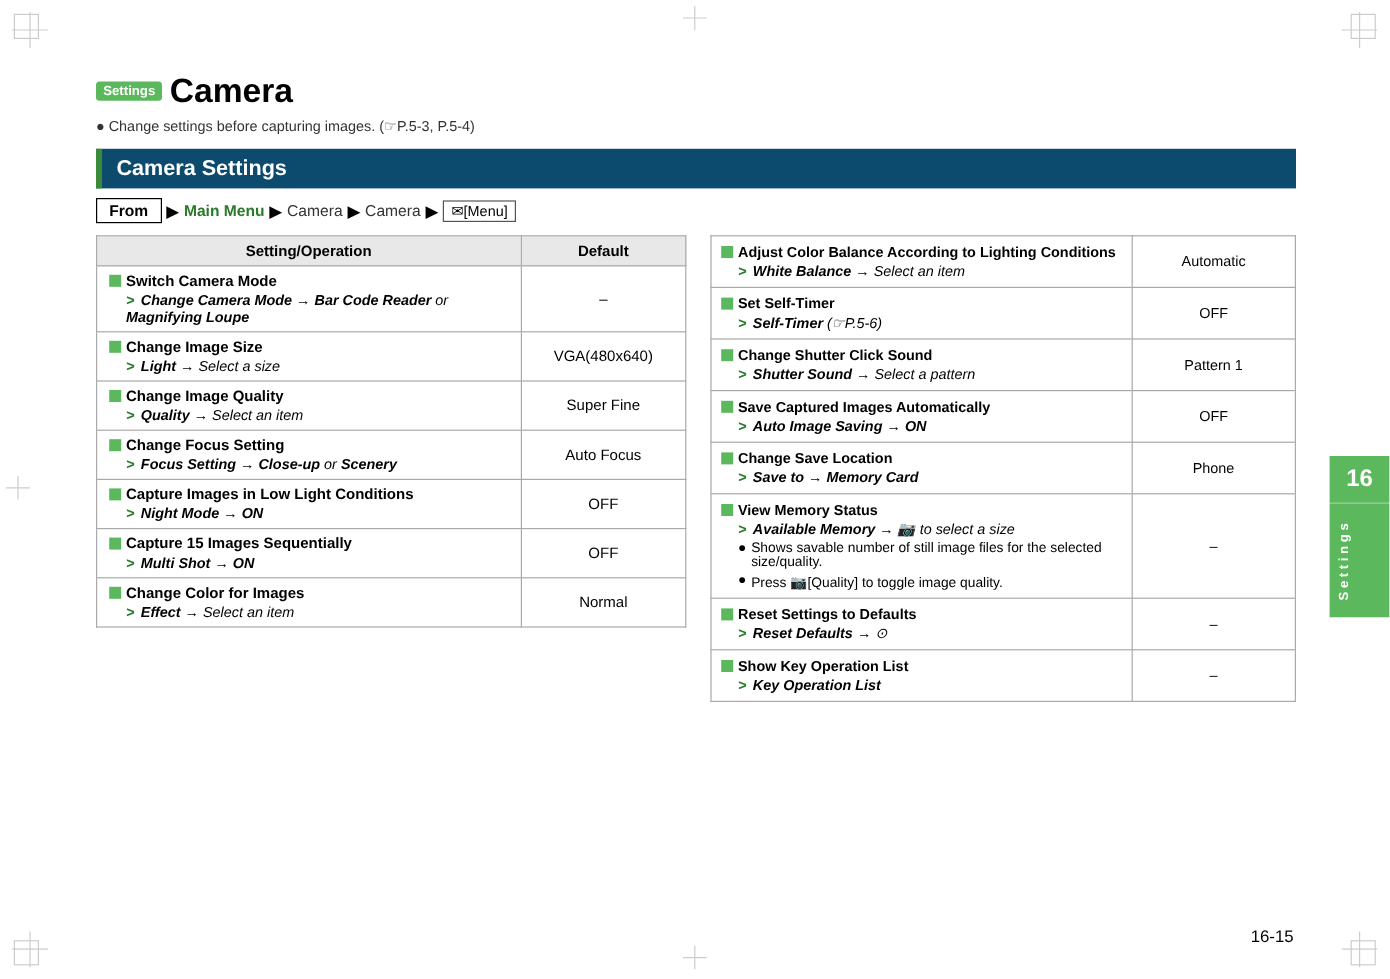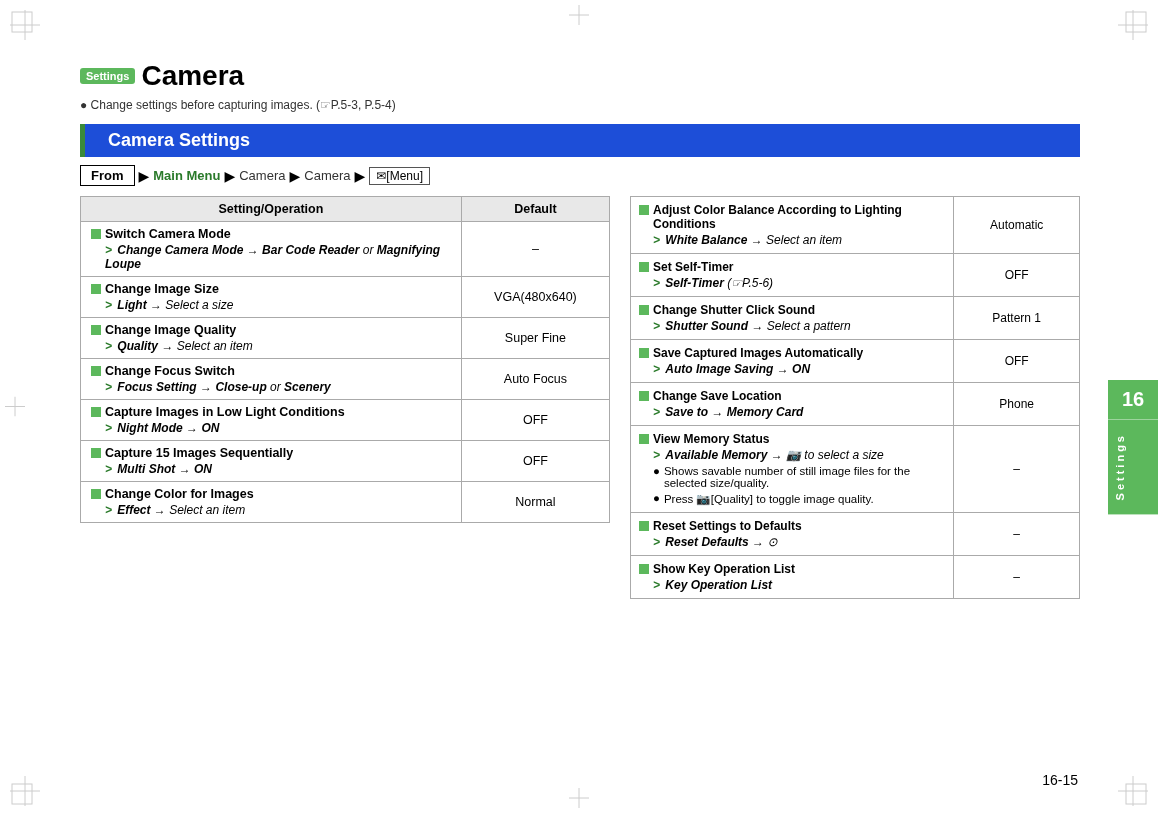--- a/index.html
+++ b/index.html
@@ -50,25 +50,25 @@
       vertical-align: middle;
     }
 
     .subtitle {
       font-size: 12px;
       margin-top: 6px;
       color: #333;
     }
 
     .section-header {
-      background: #1d4ed8;
+      background: #0c4a6e;
       color: #fff;
       font-size: 18px;
       font-weight: bold;
-      padding: 6px 23px;
+      padding: 6px 12px;
       margin-top: 12px;
       margin-bottom: 8px;
       border-left: 5px solid #3a8a3a;
     }
 
     
     .breadcrumb {
       display: flex;
       align-items: center;
       margin-bottom: 10px;
@@ -155,21 +155,21 @@
       font-style: italic;
     }
 
     
     .two-col {
       display: flex;
       gap: 20px;
       margin-top: 0;
     }
     .left-col {
-      width: 530px;
+      width: 492px;
     }
     .right-col {
       width: 430px;
       flex: 1;
     }
 
     
     .right-table {
       width: 100%;
       border-collapse: collapse;
@@ -351,21 +351,21 @@
                 <span> → Select an item</span>
               </div>
             </td>
             <td>Super Fine</td>
           </tr>
 
           <tr>
             <td>
               <div class="row-title">
                 <span class="green-square"></span>
-                <span>Change Focus Switch</span>
+                <span>Change Focus Setting</span>
               </div>
               <div class="row-sub">
                 <span class="arrow-green">&gt;</span>
                 <span class="bold-italic">Focus Setting</span>
                 <span> → </span>
                 <span class="bold-italic">Close-up</span>
                 <span> or </span>
                 <span class="bold-italic">Scenery</span>
               </div>
             </td>

